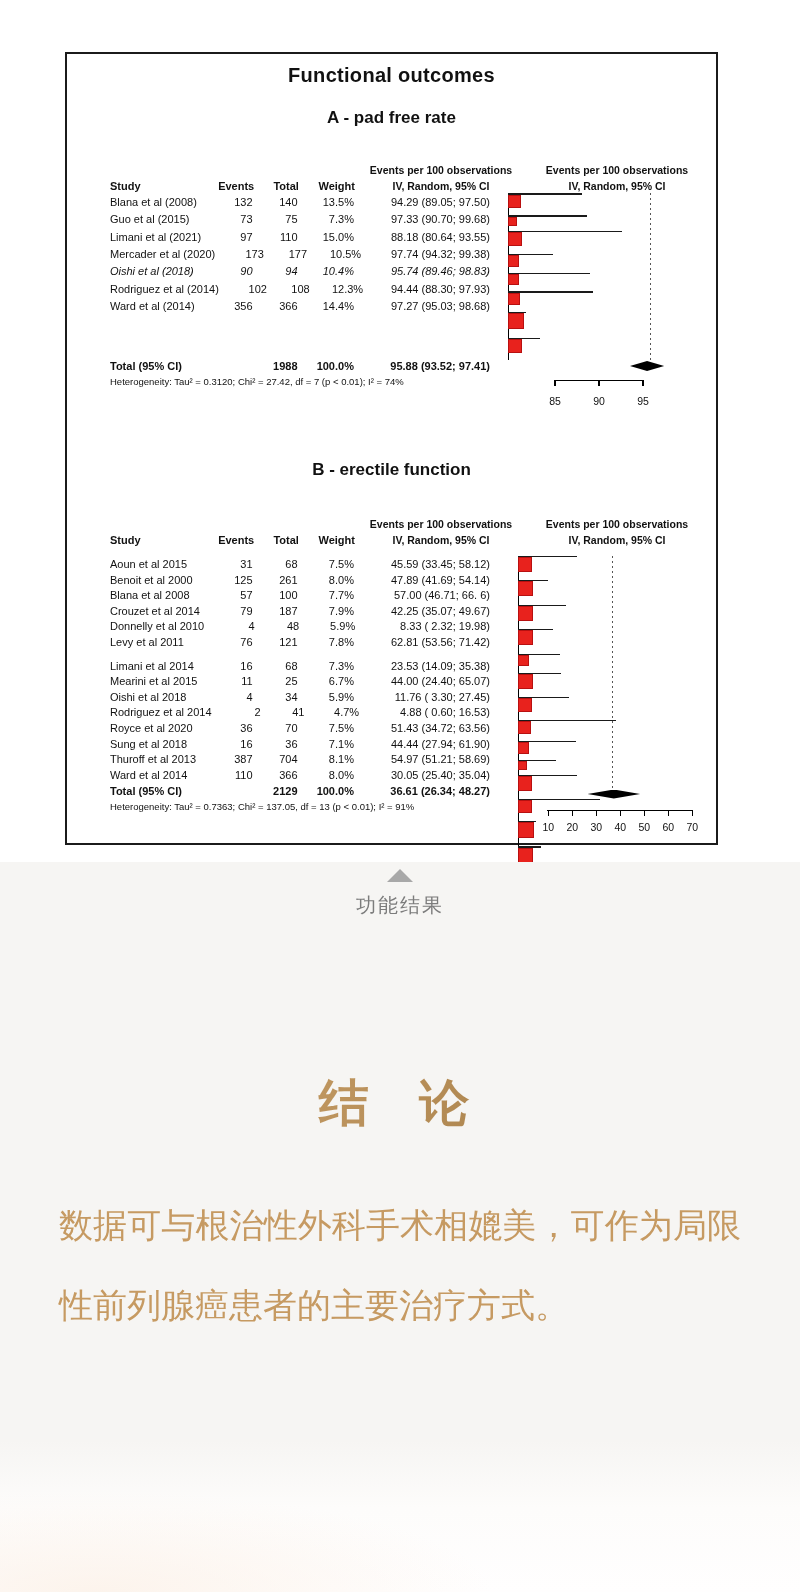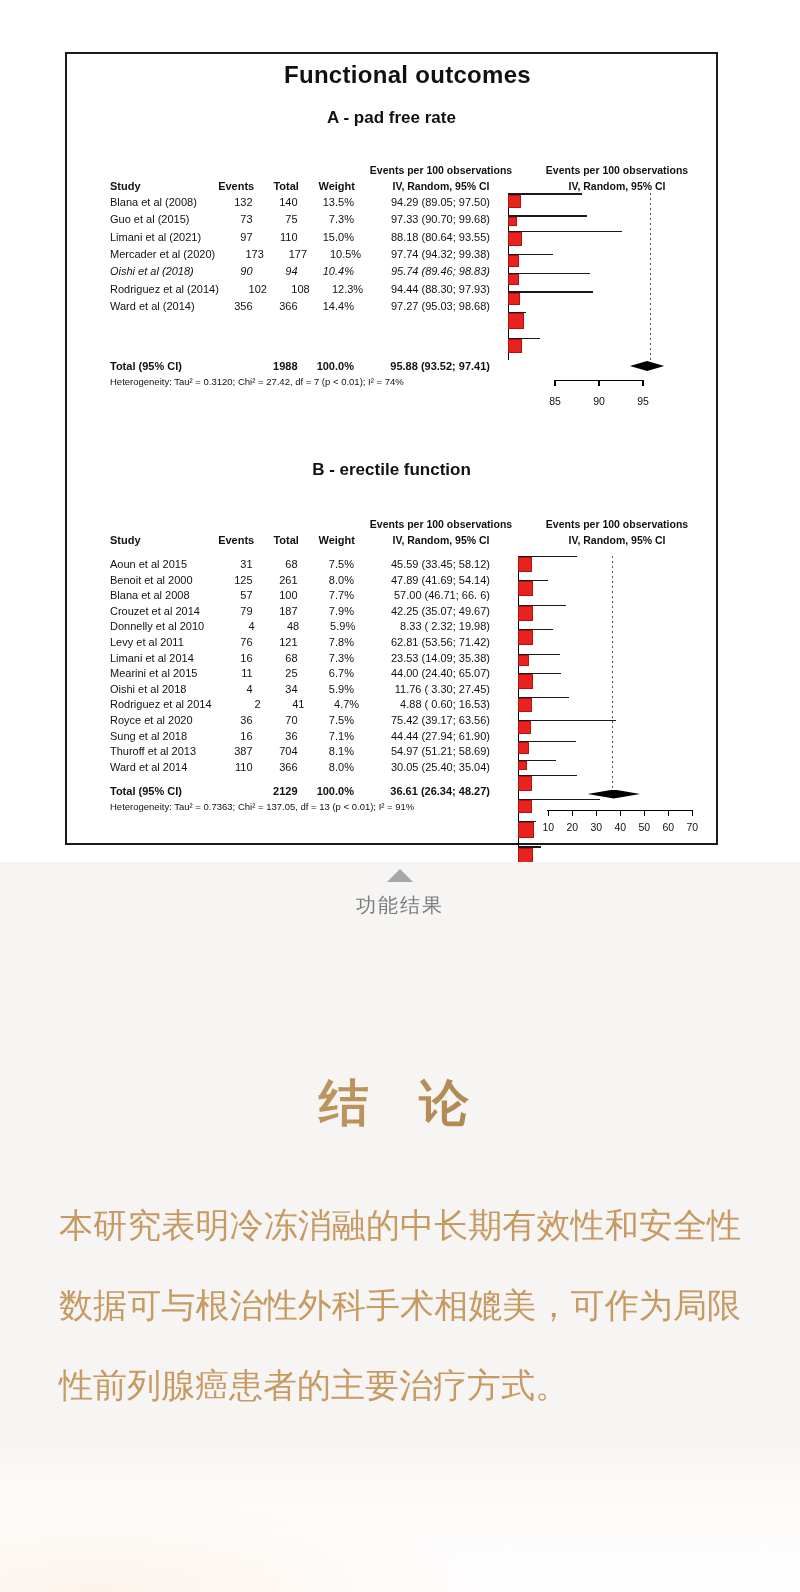--- a/index.html
+++ b/index.html
@@ -2,21 +2,21 @@
 <html><head>
 <meta charset="utf-8">
 <style>
   html,body{margin:0;padding:0;background:#fff;}
   body{font-family:"Liberation Sans","DejaVu Sans",sans-serif;-webkit-font-smoothing:antialiased;}
   .page{position:relative;width:800px;height:1592px;background:#ffffff;overflow:hidden;}
 
   
   .fig-box{position:absolute;left:65px;top:52px;width:649px;height:789px;border:2px solid #1b1b1b;background:#fff;}
   .abs{position:absolute;}
-  .fig-title{left:0;top:6px;width:100%;text-align:center;font-size:24px;font-weight:600;letter-spacing:.3px;color:#111;line-height:30px;margin-left:16px;}
+  .fig-title{left:0;top:6px;width:100%;text-align:center;font-size:20px;font-weight:600;letter-spacing:.3px;color:#111;line-height:30px;}
   .panel-sub{left:0;width:100%;text-align:center;font-size:17px;font-weight:600;color:#111;line-height:30px;}
   .hdr{font-size:10.5px;font-weight:700;color:#111;line-height:14px;white-space:nowrap;}
   .hdr-center{width:192px;text-align:center;}
   .trow{display:flex;align-items:center;font-size:11px;color:#111;white-space:nowrap;gap:17px;}
   .trow.bold{font-weight:700;}
   .c-study{width:112px;text-align:left;}
   .c-events{width:41px;text-align:right;}
   .c-total{width:34px;text-align:right;}
   .c-weight{width:48px;text-align:right;}
   .c-ci{width:145px;text-align:right;}
@@ -204,21 +204,21 @@
           <span class="c-weight">5.9%</span>
           <span class="c-ci">8.33 ( 2.32; 19.98)</span>
         </div>
         <div class="trow" style="height: 15.6px;">
           <span class="c-study">Levy et al 2011</span>
           <span class="c-events">76</span>
           <span class="c-total">121</span>
           <span class="c-weight">7.8%</span>
           <span class="c-ci">62.81 (53.56; 71.42)</span>
         </div>
-        <div class="trow" style="height: 15.6px;">
+        <div class="trow" style="height: 15.6px; margin-top: 8px;">
           <span class="c-study">Limani et al 2014</span>
           <span class="c-events">16</span>
           <span class="c-total">68</span>
           <span class="c-weight">7.3%</span>
           <span class="c-ci">23.53 (14.09; 35.38)</span>
         </div>
         <div class="trow" style="height: 15.6px;">
           <span class="c-study">Mearini et al 2015</span>
           <span class="c-events">11</span>
           <span class="c-total">25</span>
@@ -237,21 +237,21 @@
           <span class="c-events">2</span>
           <span class="c-total">41</span>
           <span class="c-weight">4.7%</span>
           <span class="c-ci">4.88 ( 0.60; 16.53)</span>
         </div>
         <div class="trow" style="height: 15.6px;">
           <span class="c-study">Royce et al 2020</span>
           <span class="c-events">36</span>
           <span class="c-total">70</span>
           <span class="c-weight">7.5%</span>
-          <span class="c-ci">75.42 (39.17; 63.56)</span>
+          <span class="c-ci">51.43 (34.72; 63.56)</span>
         </div>
         <div class="trow" style="height: 15.6px;">
           <span class="c-study">Sung et al 2018</span>
           <span class="c-events">16</span>
           <span class="c-total">36</span>
           <span class="c-weight">7.1%</span>
           <span class="c-ci">44.44 (27.94; 61.90)</span>
         </div>
         <div class="trow" style="height: 15.6px;">
           <span class="c-study">Thuroff et al 2013</span>
@@ -339,17 +339,16 @@
       <div class="tick-label" style="left: 610.3px; top: 766px;">70</div>
     </div>
 
   <div class="band"></div>
   <div class="band-fade"></div>
   <div class="tri-up"></div>
   <div class="fig-caption">功能结果</div>
 
   <div class="concl-title">结 论</div>
   <div class="concl-body">
-    <div class="cjk-line justify">本研究表明冷冻消融的中长期有效性和安全性</div>
     <div class="cjk-line justify">数据可与根治性外科手术相媲美，可作为局限</div>
     <div class="cjk-line">性前列腺癌患者的主要治疗方式。</div>
   </div>
 </div>
 
 </body></html>

